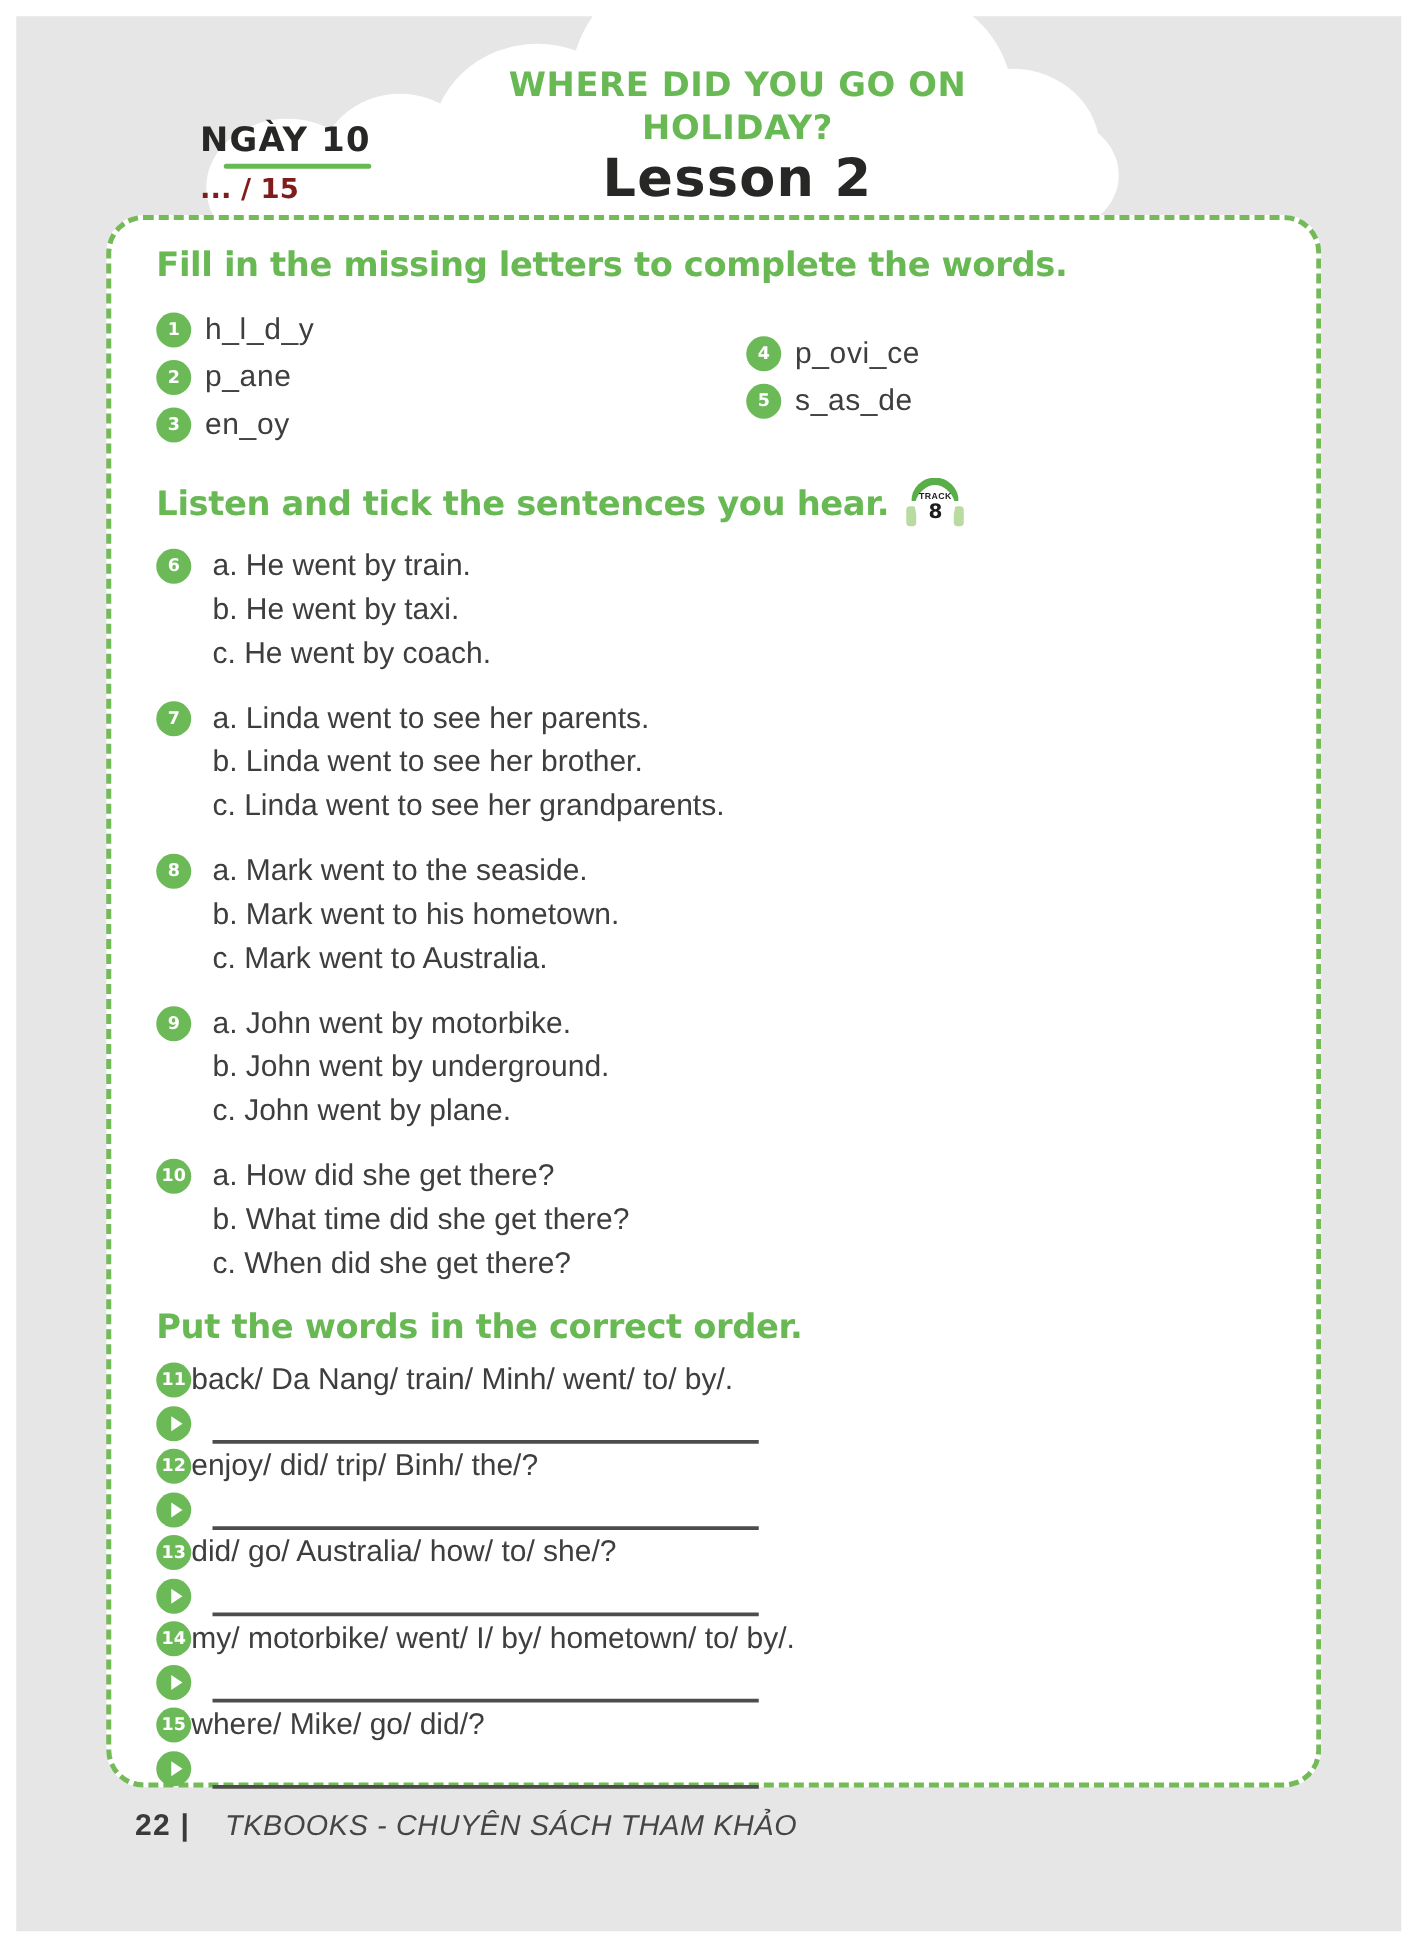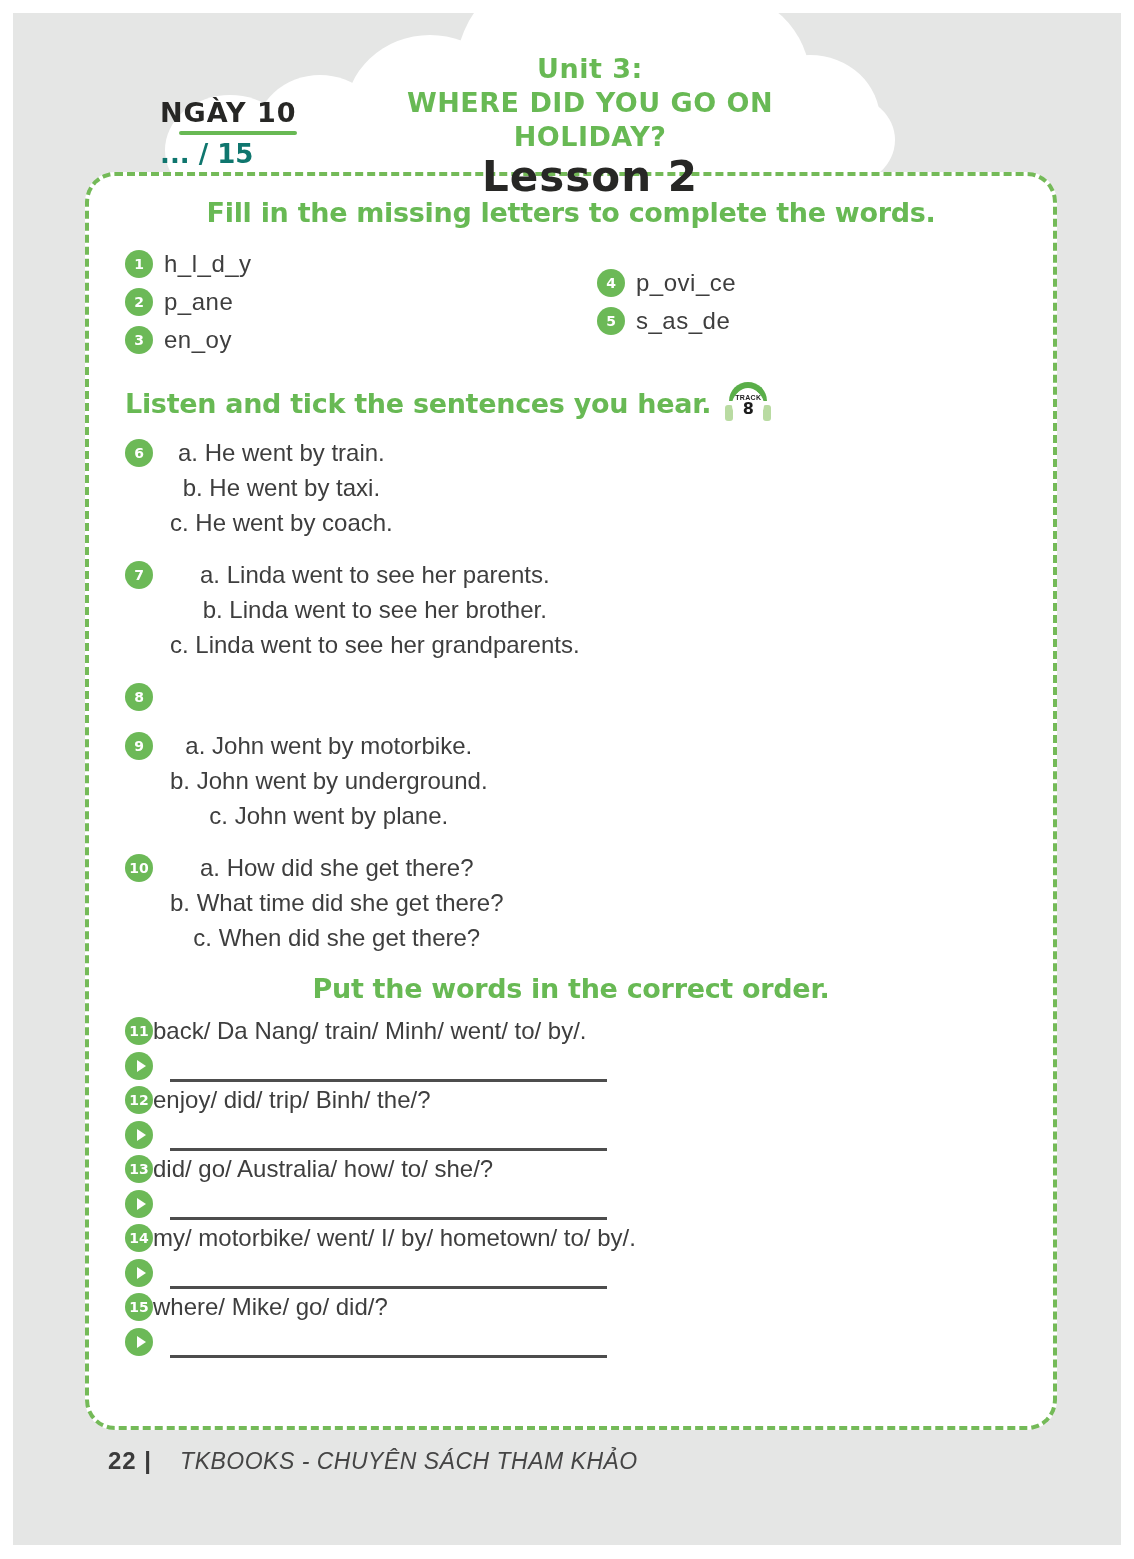--- a/index.html
+++ b/index.html
@@ -19,40 +19,40 @@
   
   .day-block {
     position:absolute; left:160px; top:97px; width:155px;
     text-align:left; z-index:5;
   }
   .day-label {
     font-family:"DejaVu Sans", sans-serif; font-weight:bold;
     font-size:27px; color:#272725; letter-spacing:1px;
   }
   .day-underline { width:118px; height:4px; background:#68b954; margin:3px auto 4px auto; border-radius:2px; }
-  .day-score { font-size:26px; color:#0f766e; font-weight:bold; font-family:"DejaVu Sans", sans-serif; }
+  .day-score { font-size:22px; color:#7f1d1d; font-weight:bold; font-family:"DejaVu Sans", sans-serif; }
 
   .title-block {
     position:absolute; left:330px; top:52px; width:520px;
     text-align:center; z-index:5;
   }
   .unit-line, .unit-title {
     font-family:"DejaVu Sans", sans-serif; font-weight:bold;
     font-size:27px; color:#68b954; letter-spacing:0.5px; line-height:34px;
   }
   .lesson-line {
     font-family:"DejaVu Sans", sans-serif; font-weight:bold;
     font-size:42px; color:#272725; line-height:46px; letter-spacing:1px;
   }
 
   
   .work-box {
     position:absolute; left:85px; top:172px; width:972px; height:1258px;
     background:#ffffff; border:4px dashed #74ba58; border-radius:30px;
-    z-index:4; padding:20px 36px 0 36px;text-align:center;
+    z-index:4; padding:20px 36px 0 36px;
   }
 
   .section-title {
     font-family:"DejaVu Sans", sans-serif; font-weight:bold;
     font-size:27px; color:#68b954; letter-spacing:-0.3px; line-height:33px;
   }
 
   .badge {
     flex:0 0 auto; display:inline-flex; width:28px; height:28px; border-radius:50%;
     background:#6cb957; color:#ffffff; align-items:center; justify-content:center;
@@ -136,21 +136,20 @@
   <div class="cloud" style="left:380px; top:90px;  width:460px; height:100px; border-radius:50px;"></div>
 </div>
 
 <div class="day-block">
   <div class="day-label">NGÀY 10</div>
   <div class="day-underline"></div>
   <div class="day-score">... / 15</div>
 </div>
 
 <div class="title-block">
-  <div class="unit-line">Unit 3:</div>
   <div class="unit-title">WHERE DID YOU GO ON HOLIDAY?</div>
   <div class="lesson-line">Lesson 2</div>
 </div>
 
 <div class="work-box">
 
   <div class="section-title">Fill in the missing letters to complete the words.</div>
   <div class="fill-wrap">
     <div class="fill-col-left">
       <div class="fill-row">
@@ -203,20 +202,25 @@
     <div class="question">
       <span class="badge">7</span>
       <div class="options">
         <div class="option">a. Linda went to see her parents.</div>
         <div class="option">b. Linda went to see her brother.</div>
         <div class="option">c. Linda went to see her grandparents.</div>
       </div>
     </div>
     <div class="question">
       <span class="badge">8</span>
+      <div class="options">
+        <div class="option">a. Mark went to the seaside.</div>
+        <div class="option">b. Mark went to his hometown.</div>
+        <div class="option">c. Mark went to Australia.</div>
+      </div>
     </div>
     <div class="question">
       <span class="badge">9</span>
       <div class="options">
         <div class="option">a. John went by motorbike.</div>
         <div class="option">b. John went by underground.</div>
         <div class="option">c. John went by plane.</div>
       </div>
     </div>
     <div class="question">

